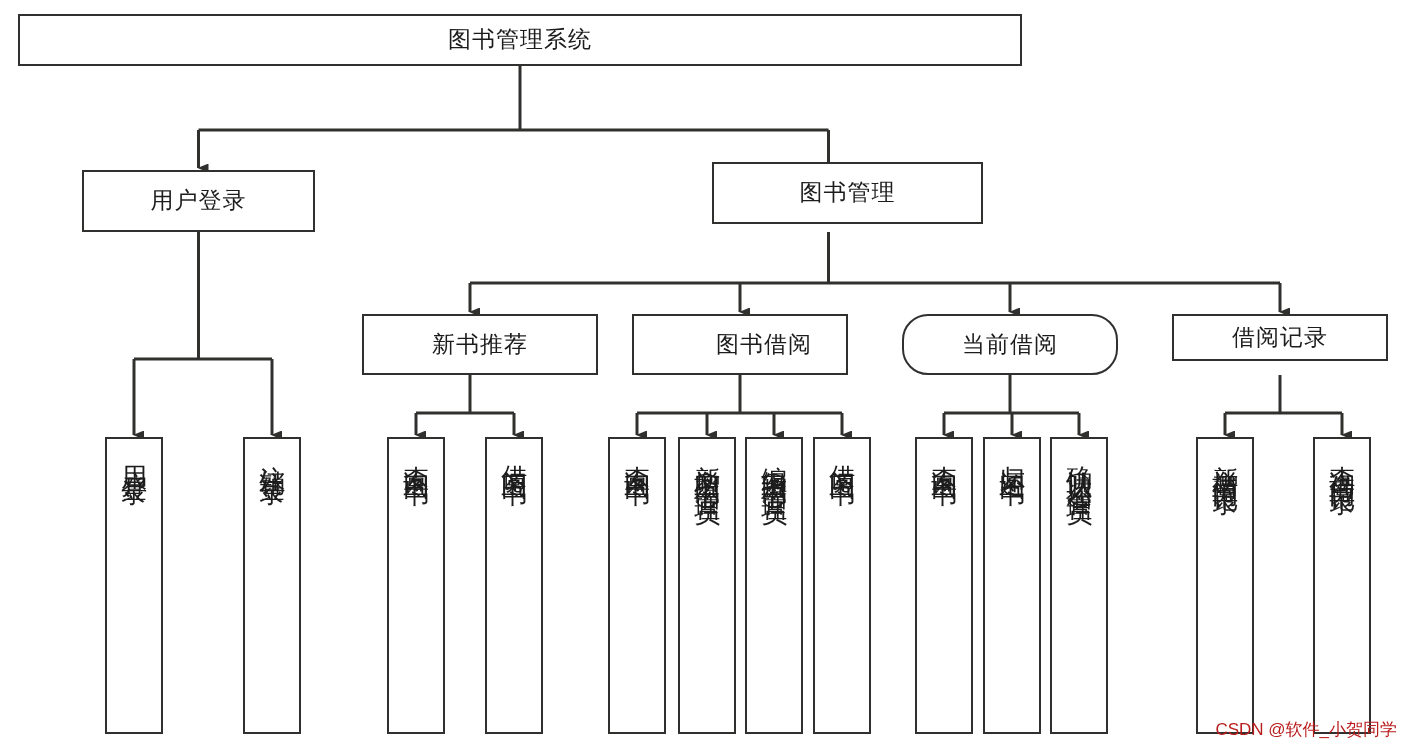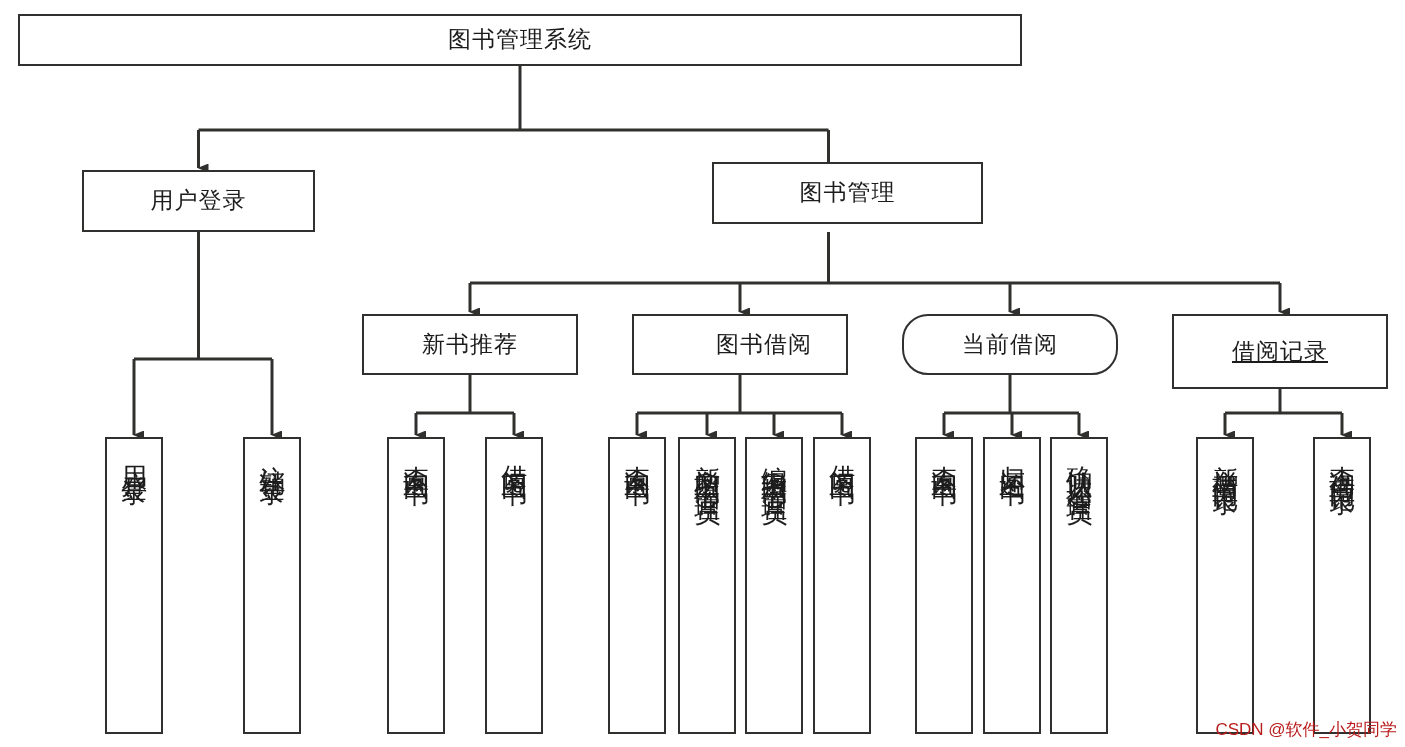--- a/index.html
+++ b/index.html
@@ -118,30 +118,30 @@
   <div id="node-layer">
       <div class="node horizontal" id="node-root" style="left: 18px; top: 14px; width: 1004px; height: 52px;">
         <span class="node-label">图书管理系统</span>
       </div>
       <div class="node horizontal" id="node-user-login" style="left: 82px; top: 170px; width: 233px; height: 62px;">
         <span class="node-label">用户登录</span>
       </div>
       <div class="node horizontal" id="node-book-admin" style="left: 712px; top: 162px; width: 271px; height: 62px;">
         <span class="node-label">图书管理</span>
       </div>
-      <div class="node horizontal" id="node-new-book-rec" style="left: 362px; top: 314px; width: 216px; height: 61px;">
+      <div class="node horizontal" id="node-new-book-rec" style="left: 362px; top: 314px; width: 236px; height: 61px;">
         <span class="node-label">新书推荐</span>
       </div>
       <div class="node horizontal" id="node-book-borrow" style="left: 632px; top: 314px; width: 216px; height: 61px; padding-left: 48px;">
         <span class="node-label">图书借阅</span>
       </div>
       <div class="node horizontal" id="node-current-borrow" style="left: 902px; top: 314px; width: 216px; height: 61px; border-radius: 26px;">
         <span class="node-label">当前借阅</span>
       </div>
-      <div class="node horizontal" id="node-borrow-record" style="left: 1172px; top: 314px; width: 216px; height: 75px; text-decoration: underline;">
+      <div class="node horizontal" id="node-borrow-record" style="left: 1172px; top: 314px; width: 216px; height: 47px;">
         <span class="node-label">借阅记录</span>
       </div>
       <div class="node vertical" id="node-leaf-user-login" style="left: 105px; top: 437px; width: 58px; height: 297px;">
         <span class="node-label">用户登录</span>
       </div>
       <div class="node vertical" id="node-leaf-user-logout" style="left: 243px; top: 437px; width: 58px; height: 297px;">
         <span class="node-label">注销登录</span>
       </div>
       <div class="node vertical" id="node-leaf-query-book-rec" style="left: 387px; top: 437px; width: 58px; height: 297px;">
         <span class="node-label">查询图书</span>

